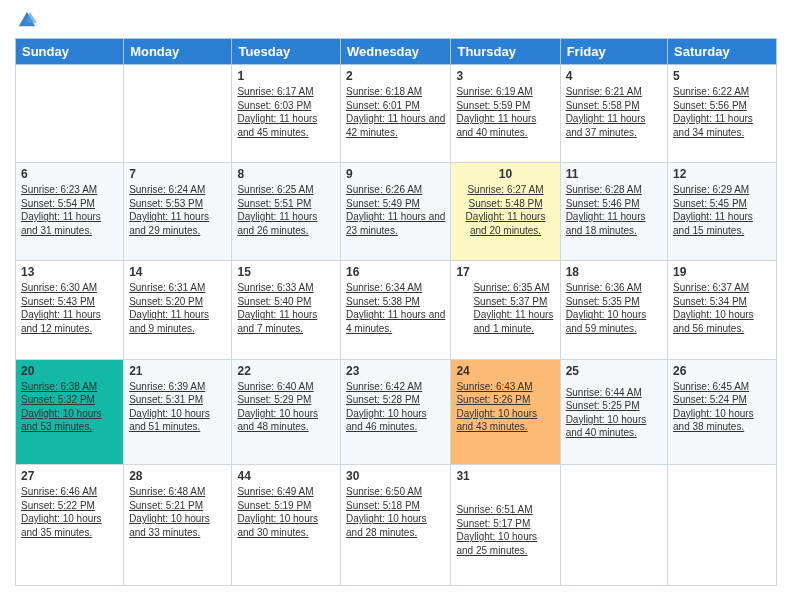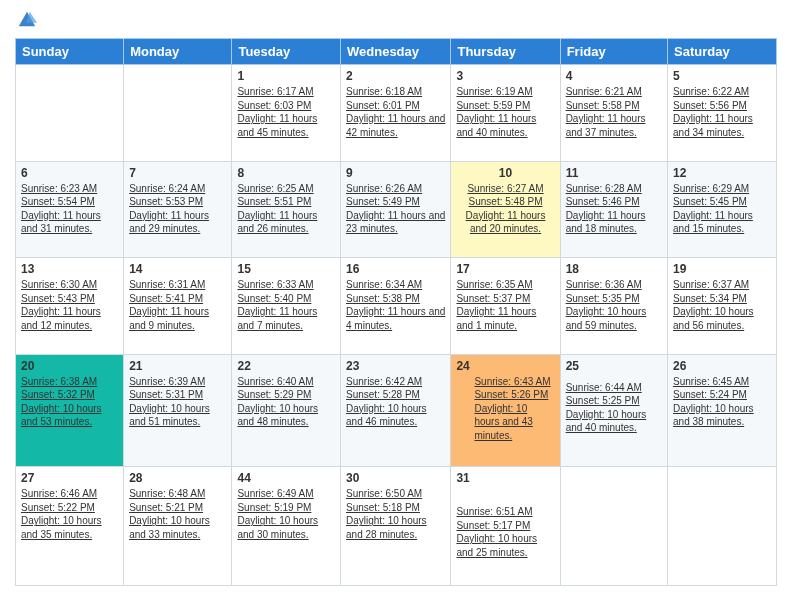--- a/index.html
+++ b/index.html
@@ -223,38 +223,38 @@
         <tr>
           <td>
             <span class="day-num">13</span>
             <div class="day-info" style="white-space: pre-line;">Sunrise: 6:30 AM
 Sunset: 5:43 PM
 Daylight: 11 hours and 12 minutes.</div>
           </td>
           <td>
             <span class="day-num">14</span>
             <div class="day-info" style="white-space: pre-line;">Sunrise: 6:31 AM
-Sunset: 5:41 PM
+Sunset: 5:20 PM
 Daylight: 11 hours and 9 minutes.</div>
           </td>
           <td>
             <span class="day-num">15</span>
             <div class="day-info" style="white-space: pre-line;">Sunrise: 6:33 AM
 Sunset: 5:40 PM
 Daylight: 11 hours and 7 minutes.</div>
           </td>
           <td>
             <span class="day-num">16</span>
             <div class="day-info" style="white-space: pre-line;">Sunrise: 6:34 AM
 Sunset: 5:38 PM
 Daylight: 11 hours and 4 minutes.</div>
           </td>
           <td>
             <span class="day-num">17</span>
-            <div class="day-info" style="white-space: pre-line;">Sunrise: 6:35 AM
+            <div class="day-info" style="white-space: pre-line; margin-left: 17px;">Sunrise: 6:35 AM
 Sunset: 5:37 PM
 Daylight: 11 hours and 1 minute.</div>
           </td>
           <td>
             <span class="day-num">18</span>
             <div class="day-info" style="white-space: pre-line;">Sunrise: 6:36 AM
 Sunset: 5:35 PM
 Daylight: 10 hours and 59 minutes.</div>
           </td>
           <td>
@@ -284,21 +284,21 @@
 Daylight: 10 hours and 48 minutes.</div>
           </td>
           <td style="background: rgb(245, 248, 251);">
             <span class="day-num">23</span>
             <div class="day-info" style="white-space: pre-line;">Sunrise: 6:42 AM
 Sunset: 5:28 PM
 Daylight: 10 hours and 46 minutes.</div>
           </td>
           <td style="background: #fdba74;">
             <span class="day-num">24</span>
-            <div class="day-info" style="white-space: pre-line; margin-left: 18px;">Sunrise: 6:43 AM
+            <div class="day-info" style="white-space: pre-line;">Sunrise: 6:43 AM
 Sunset: 5:26 PM
 Daylight: 10 hours and 43 minutes.</div>
           </td>
           <td style="background: rgb(245, 248, 251);">
             <span class="day-num">25</span>
             <div class="day-info" style="white-space: pre-line; margin-top: 8px;">Sunrise: 6:44 AM
 Sunset: 5:25 PM
 Daylight: 10 hours and 40 minutes.</div>
           </td>
           <td style="background: rgb(245, 248, 251);">

